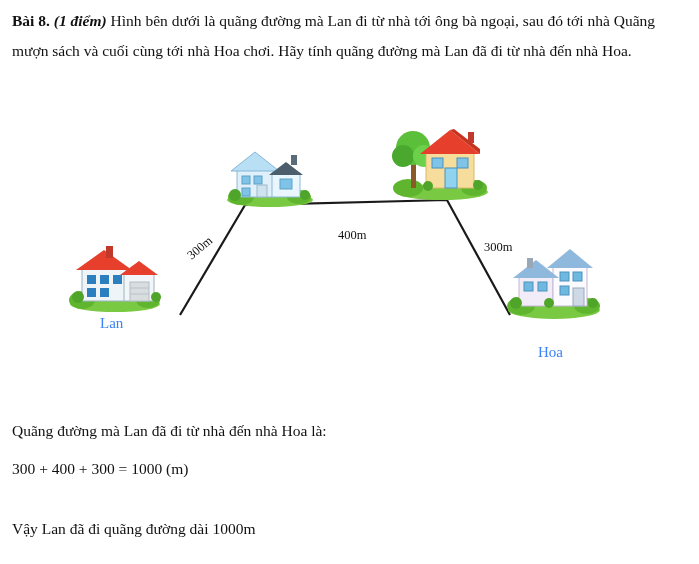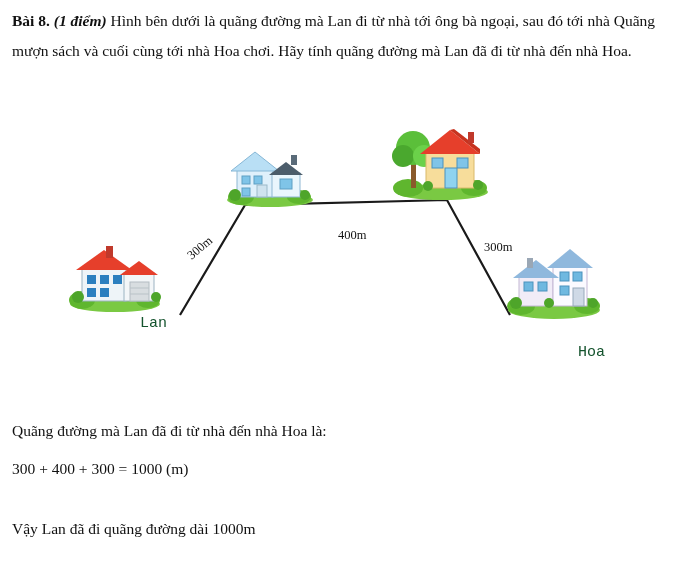--- a/index.html
+++ b/index.html
@@ -45,24 +45,23 @@
     top: 0;
   }
 
   .house {
     position: absolute;
   }
 
   .label {
     position: absolute;
     font-size: 15px;
-    font-family: Liberation Mono, monospace;
-    color: #14532d;
+    font-family: Liberation Serif, serif;
+    color: #3b82f6;
     white-space: nowrap;
-    margin-left: 40px;
   }
   .dist-label {
     position: absolute;
     font-size: 12.5px;
     font-family: "Liberation Serif", serif;
     color: #111;
     white-space: nowrap;
   }
   .rot-300a {
     transform: rotate(-40deg);

